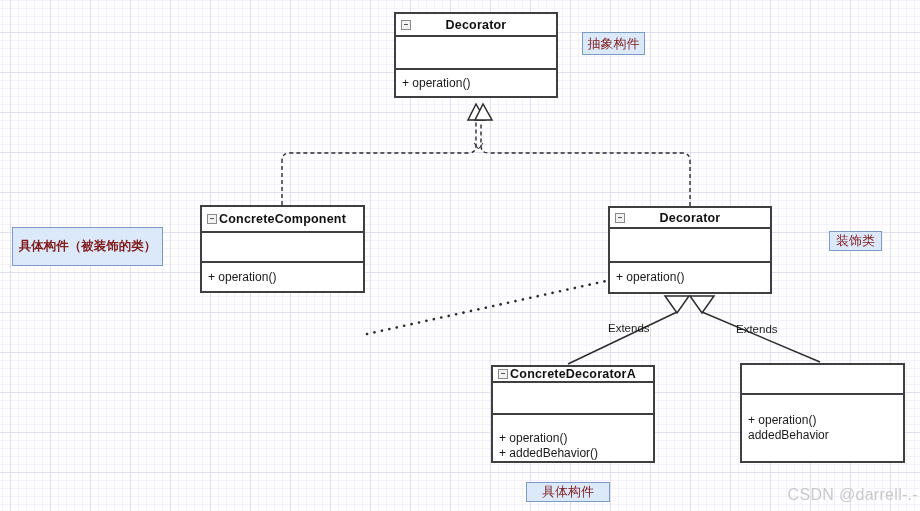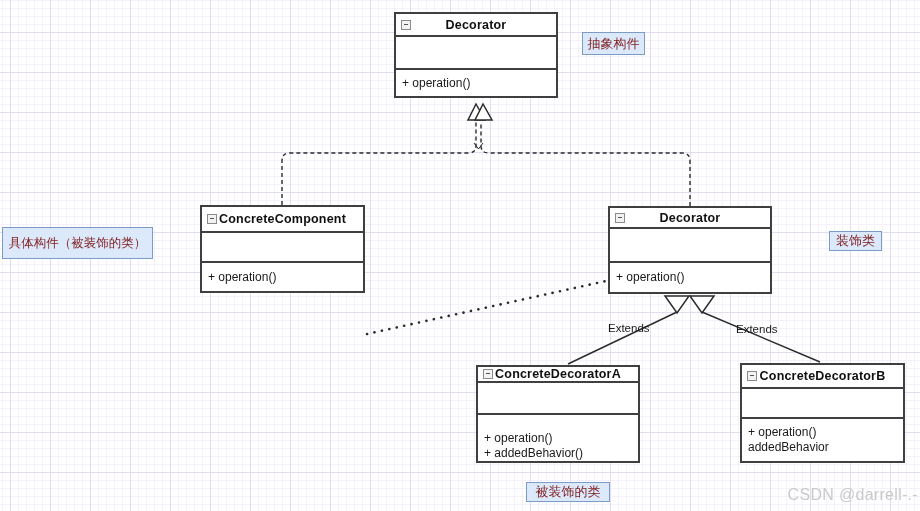--- a/index.html
+++ b/index.html
@@ -120,51 +120,47 @@
     <div class="uml-title" style="height:21px;">
       <span class="collapse-icon"></span>
       <span>Decorator</span>
     </div>
     <div class="uml-attrs" style="height:34px;"></div>
     <div class="uml-methods">
       <div>+ operation()</div>
     </div>
   </div>
 
-  <div class="uml-class" style="left:476px; top:365px; width:164px; height:98px;gap:16px;">
+  <div class="uml-class" style="left:491px; top:365px; width:164px; height:98px;gap:16px;">
     <div class="uml-title" style="height:23px;">
       <span class="collapse-icon"></span>
       <span>ConcreteDecoratorA</span>
     </div>
     <div class="uml-attrs" style="height:30px;"></div>
     <div class="uml-methods">
       <div>+ operation()</div>
       <div>+ addedBehavior()</div>
     </div>
   </div>
 
   <div class="uml-class" style="left:740px; top:363px; width:165px; height:100px;">
-    <div class="uml-title" style="height:24px;">
-      <span class="collapse-icon"></span>
-      <span>ConcreteDecoratorB</span>
-    </div>
     <div class="uml-attrs" style="height:30px;"></div>
     <div class="uml-methods">
       <div>+ operation()</div>
       <div>addedBehavior</div>
     </div>
   </div>
 
   <div class="anno" style="left:582px; top:32px; width:63px; height:23px;">抽象构件</div>
 
-  <div class="anno" style="left:2px; top:227px; width:151px; height:32px; font-size:12.5px;">具体构件（被装饰的类）</div>
+  <div class="anno" style="left:12px; top:227px; width:151px; height:39px; font-size:12.5px;font-weight:bold;">具体构件（被装饰的类）</div>
 
   <div class="anno" style="left:829px; top:231px; width:53px; height:20px;">装饰类</div>
 
-  <div class="anno" style="left:526px; top:482px; width:84px; height:20px;">被装饰的类</div>
+  <div class="anno" style="left:526px; top:482px; width:84px; height:20px;">具体构件</div>
 
 
   <div class="extends-label" style="left:608px; top:322px;">Extends</div>
   <div class="extends-label" style="left:736px; top:323px;">Extends</div>
 
   <div class="watermark">CSDN @darrell-.-</div>
 
 </div>
 
 </body></html>

